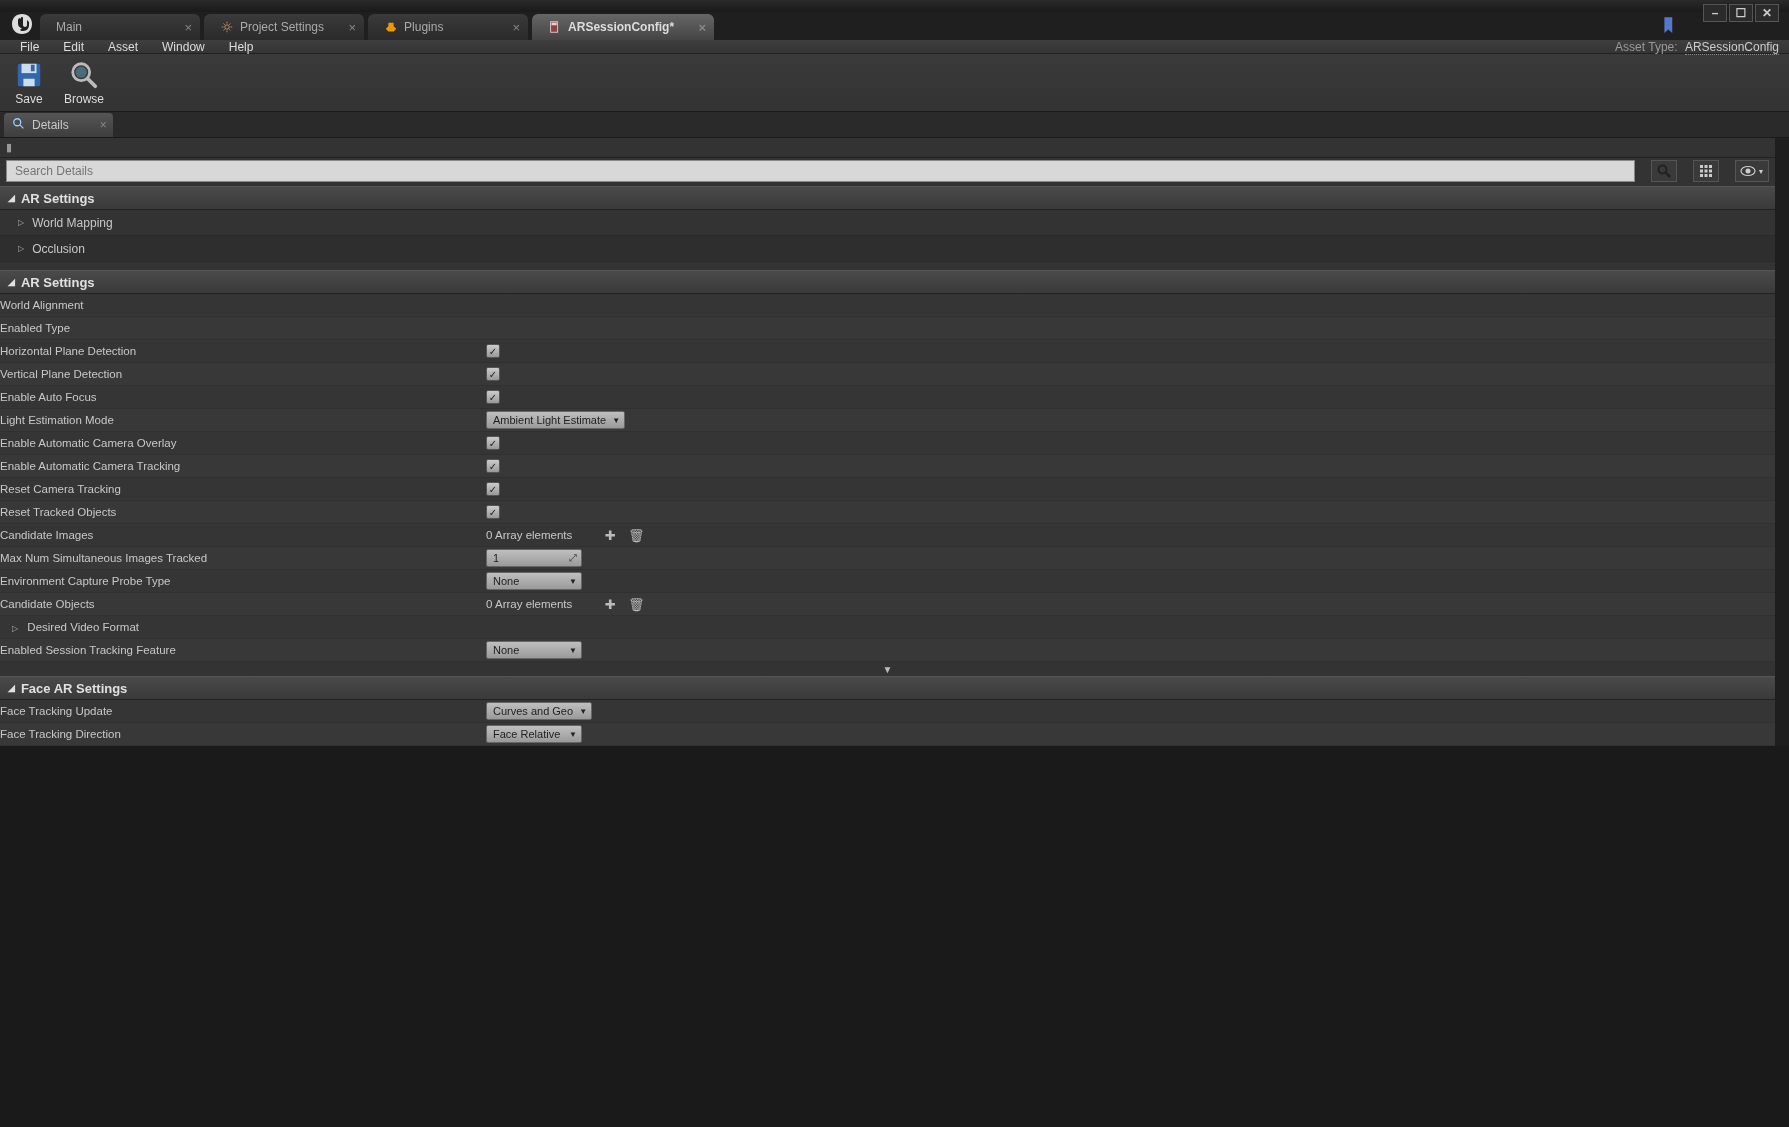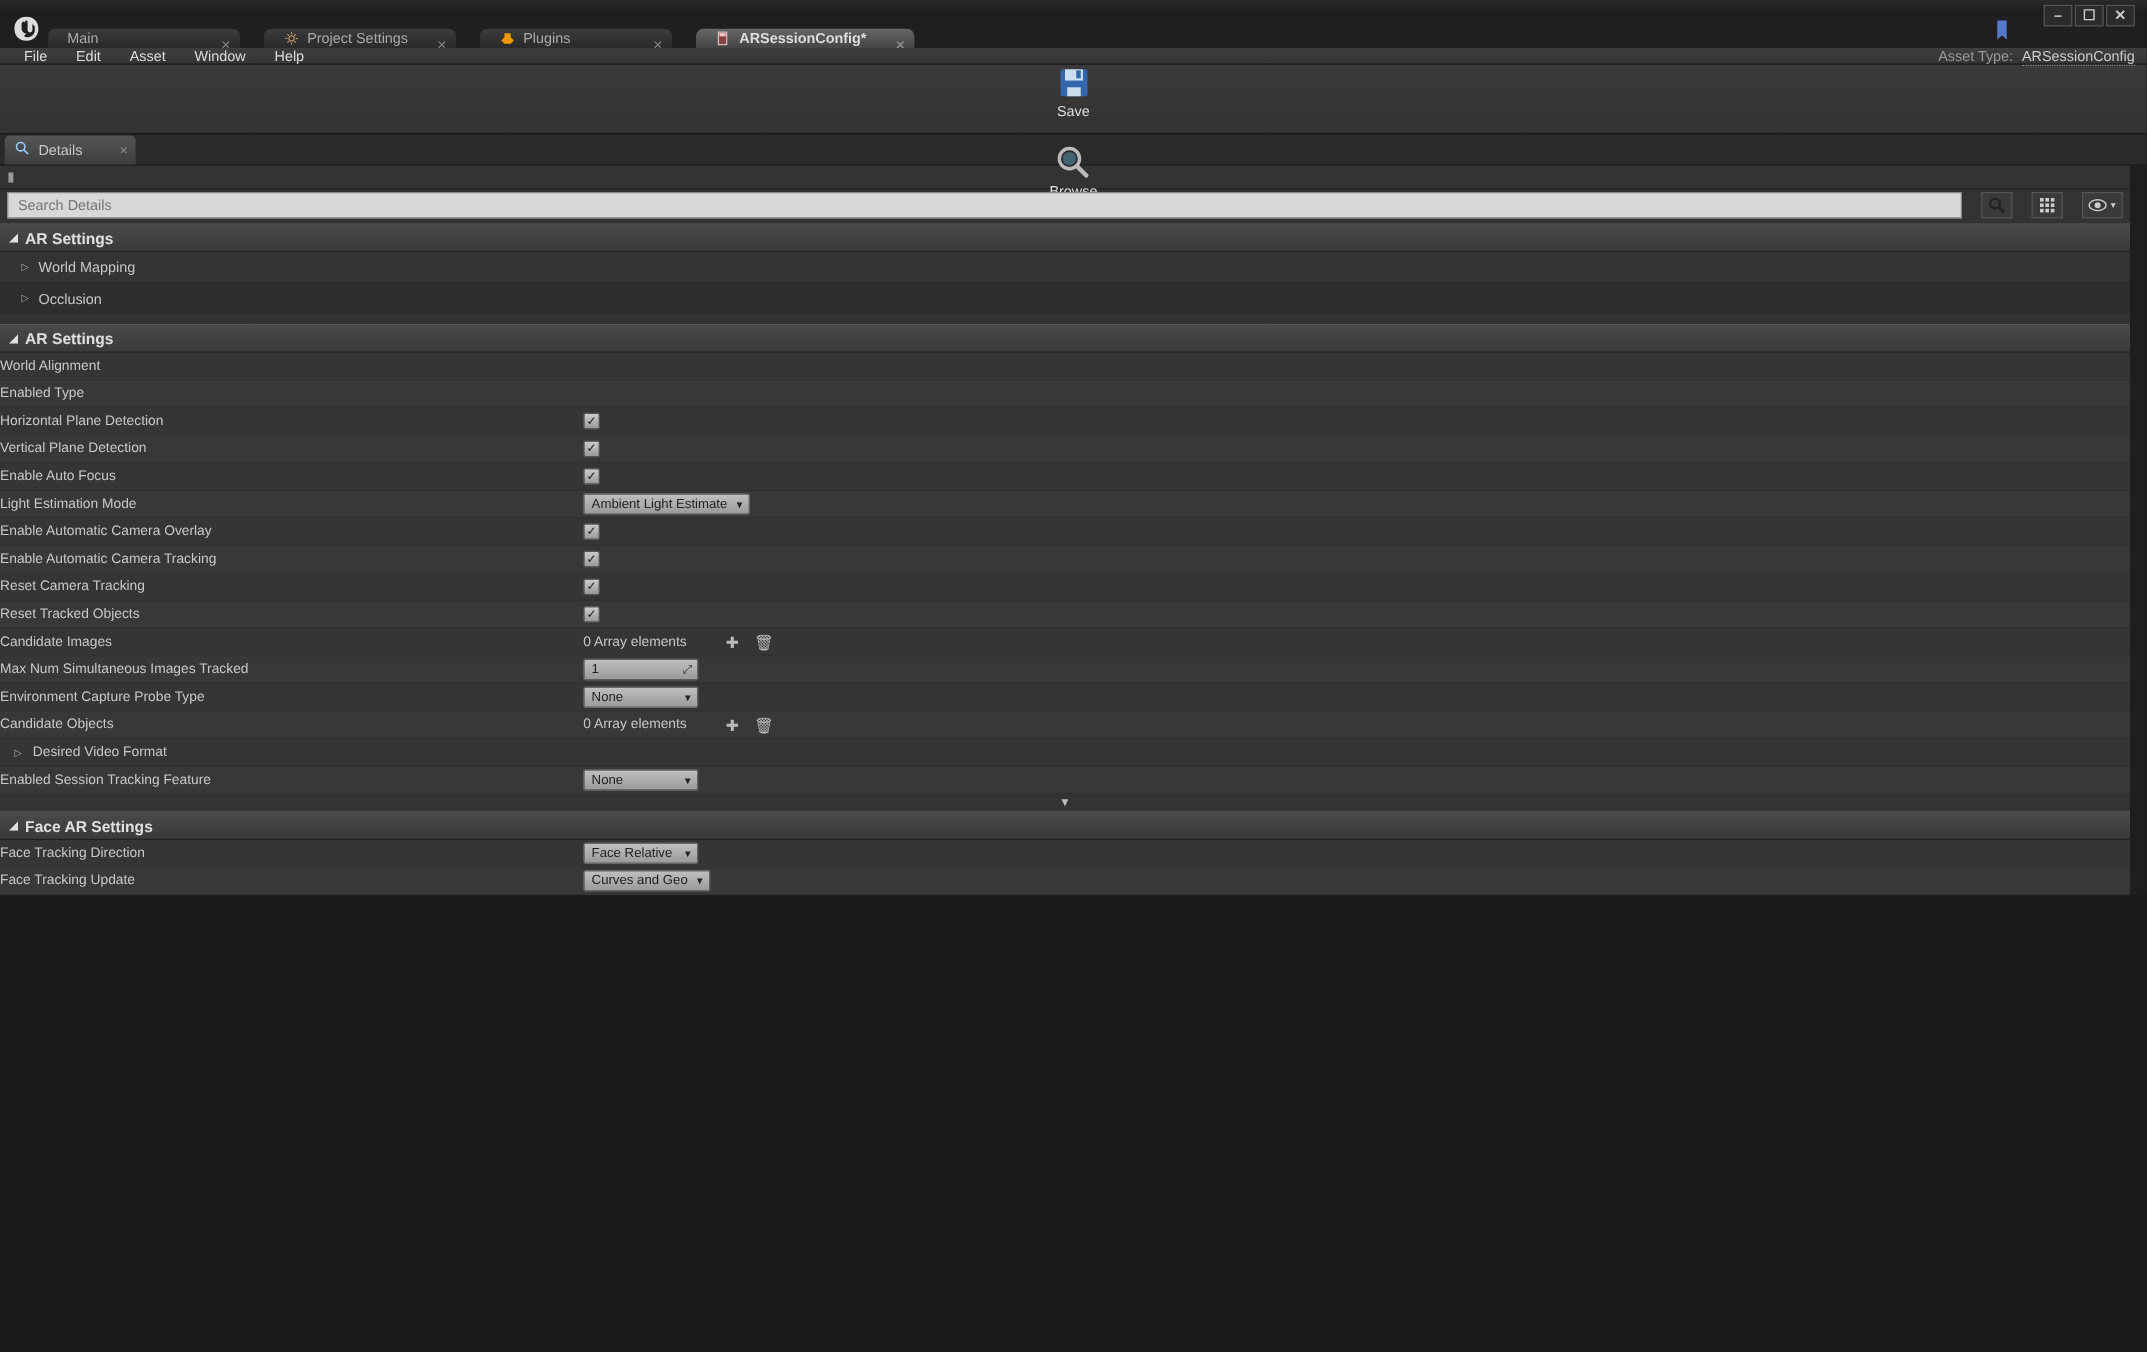--- a/index.html
+++ b/index.html
@@ -6,35 +6,35 @@
 body { background: #1a1a1a; color: #c8c8c8; font-size: 12px; width: 1789px; height: 1127px; overflow: hidden; }
 
 
 .title-bar { height: 12px; background: linear-gradient(to bottom, #2a2a2a, #1a1a1a); display:flex; justify-content:flex-end; align-items:flex-start;}
 .win-controls { position: absolute; right: 10px; top: 4px; display:flex; gap:2px; z-index:10;}
 .win-btn { width:24px; height:18px; background:#2b2b2b; border:1px solid #555; display:flex; align-items:center; justify-content:center; color:#ccc; font-size:12px; font-weight:bold;}
 
 
 .main-tabs { height: 28px; background: #1f1f1f; display:flex; align-items:flex-end; padding-left: 40px; position:relative;}
 .logo-u { position:absolute; left:8px; top:-2px; width:28px; height:28px; display:flex; align-items:center; justify-content:center;}
-.main-tab { height:16px; padding: 0 40px 0 16px; background: linear-gradient(to bottom,#555,#3a3a3a); border-radius: 6px 6px 0 0; margin-right:20px; display:flex; align-items:center; gap:6px; color:#ddd; position:relative; min-width:160px;}
+.main-tab { height:26px; padding: 0 40px 0 16px; background: linear-gradient(to bottom,#555,#3a3a3a); border-radius: 6px 6px 0 0; margin-right:4px; display:flex; align-items:center; gap:6px; color:#ddd; position:relative; min-width:160px;}
 .main-tab.inactive { background: linear-gradient(to bottom,#3a3a3a,#2a2a2a); color:#aaa;}
 .main-tab.active { background: linear-gradient(to bottom,#666,#444); font-weight: bold;}
 .main-tab .tab-close { position:absolute; right:8px; top:6px; color:#888; font-size:13px;}
 .tab-icon { width:14px; height:14px; display:inline-block;}
 .bookmark-icon { position:absolute; right:110px; top:4px; color:#66d; font-size:16px;}
 
 
 .menu-bar { height:14px; background: linear-gradient(to bottom,#3e3e3e,#353535); display:flex; align-items:center; padding: 0 8px; border-bottom:1px solid #222; position:relative;}
 .menu-item { padding: 0 12px; color:#ddd; line-height:26px; }
 .asset-type { position:absolute; right:10px; color:#999;}
 .asset-type-val { color:#ccc; border-bottom:1px dotted #888; margin-left:4px;}
 
 
-.toolbar { height:58px; background: linear-gradient(to bottom,#3a3a3a,#333); display:flex; align-items:center; gap:20px; padding: 0 14px; border-bottom:1px solid #1a1a1a;flex-direction:column;}
+.toolbar { height:58px; background: linear-gradient(to bottom,#3a3a3a,#333); display:flex; align-items:center; gap:20px; padding: 0 14px; border-bottom:1px solid #1a1a1a;}
 .tool-btn { display:flex; flex-direction:column; align-items:center; gap:2px; color:#ddd;}
 .tool-btn .ticon { width:30px; height:30px; display:flex; align-items:center; justify-content:center;}
 
 
 .details-tabstrip { height:26px; background:#2a2a2a; display:flex; align-items:flex-end; border-bottom:1px solid #1a1a1a;}
 .details-tab { height:24px; padding:0 44px 0 8px; background: linear-gradient(to bottom,#555,#3e3e3e); border-radius:4px 4px 0 0; display:flex; align-items:center; gap:6px; margin-left:4px; position:relative;}
 .details-tab .tab-close{ position:absolute; right:6px; color:#888;}
 
 
 .thin-bar { height:20px; background:#333; border-bottom:1px solid #222; display:flex; align-items:center; padding-left:6px;}
@@ -333,26 +333,26 @@
           <div class="dropdown">None</div>
         </div>
   </div>
   <div class="expand-row">▼</div>
 
   <div class="section-header">
     <span class="tri">◢</span>
     <span>Face AR Settings</span>
   </div>
   <div class="prop-row">
+    <div class="prop-label">Face Tracking Update</div>
+    <div class="prop-value">
+          <div class="dropdown">Curves and Geo</div>
+        </div>
+  </div>
+  <div class="prop-row">
     <div class="prop-label">Face Tracking Direction</div>
     <div class="prop-value">
           <div class="dropdown">Face Relative</div>
         </div>
   </div>
-  <div class="prop-row">
-    <div class="prop-label">Face Tracking Update</div>
-    <div class="prop-value">
-          <div class="dropdown">Curves and Geo</div>
-        </div>
-  </div>
 
 </div>
 </div>
 
 </body></html>

